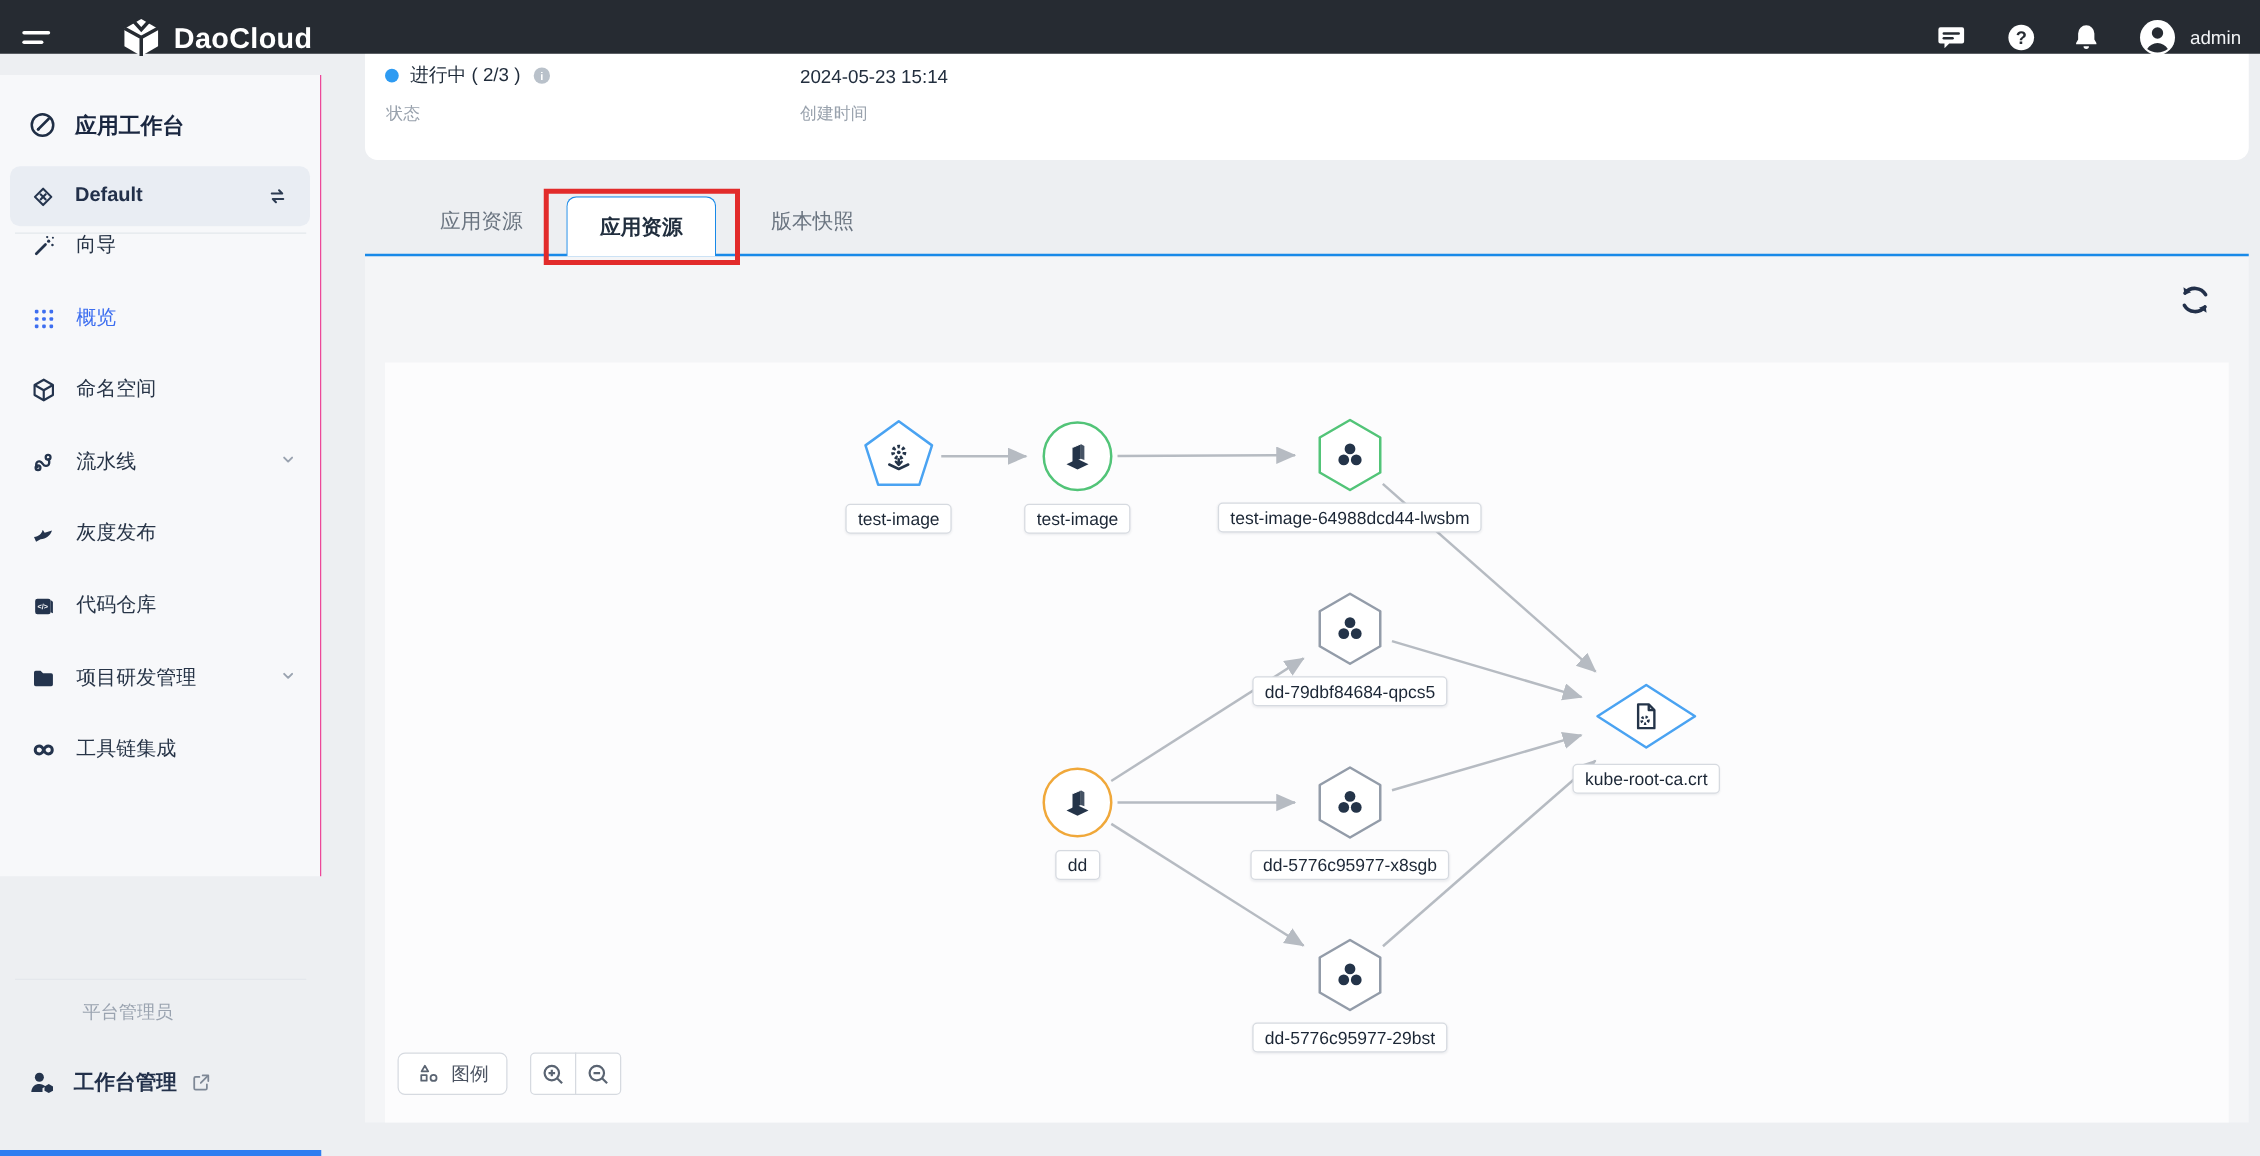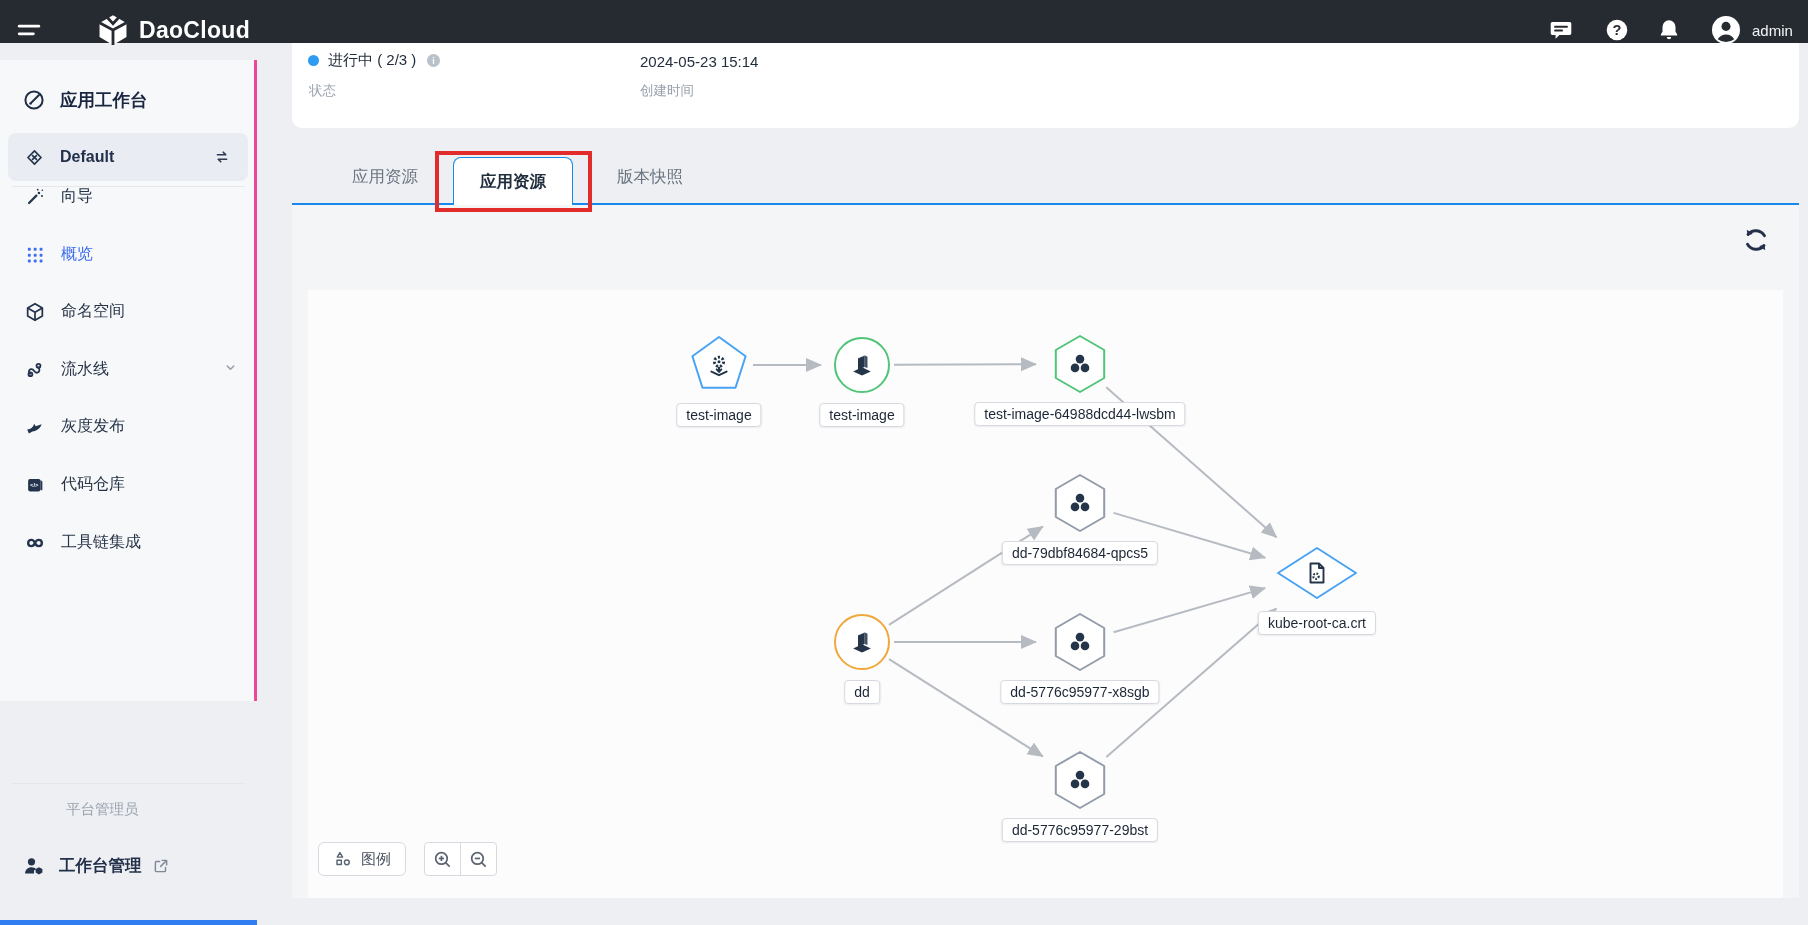--- a/index.html
+++ b/index.html
@@ -16,21 +16,21 @@
   #brand{color:#fff;font-size:23px;font-weight:bold;letter-spacing:.3px;}
   .hdr-right{position:absolute;top:0;height:60px;display:flex;align-items:center;}
   #chat-btn{left:1548px;} #help-btn{left:1604px;} #bell-btn{left:1656px;} #avatar-wrap{left:1710px;}
   #chat-btn,#help-btn,#bell-btn,#avatar-wrap{position:absolute;cursor:pointer;}
   #avatar-wrap .hicon{width:32px;height:32px;}
   #admin-name{position:absolute;left:1752px;top:0;height:60px;display:flex;align-items:center;
               color:#f2f4f6;font-size:15px;}
 
   
   #sidebar{position:absolute;left:0;top:60px;width:257px;height:641px;background:#f7f8fa;
-           border-right:3px solid #ec4899;}
+           border-right:1px solid #ec4899;}
   #side-title{position:absolute;left:22px;top:28px;display:flex;align-items:center;gap:14px;
               color:#1a2740;font-size:17.5px;font-weight:bold;}
   #side-title .ic{width:24px;height:24px;color:#1f2e45;}
   #workspace-row{position:absolute;left:8px;top:73px;width:240px;height:48px;background:#e9edf3;
                  border-radius:8px;display:flex;align-items:center;padding-left:16px;cursor:pointer;}
   #workspace-row .ic{width:21px;height:21px;color:#24344d;margin-right:15px;}
   #workspace-row .lbl{font-size:16px;font-weight:600;color:#22304a;}
   #workspace-row .swap{position:absolute;right:16px;width:20px;height:20px;color:#2c3b52;}
   .side-divider{position:absolute;left:12px;width:233px;height:1px;background:#e4e7ec;}
   #side-list{position:absolute;left:0;top:126px;width:257px;}
@@ -229,20 +229,29 @@
         <div class="side-item">
           <span class="ic"><svg viewBox="0 0 24 24" width="100%" height="100%">
               <rect x="4.5" y="5.5" width="13.5" height="13.5" rx="2" fill="currentColor"></rect>
               <path d="M18 6.5l2 1.6v10l-2-.8z" fill="currentColor"></path>
               <text x="11.2" y="14.6" font-size="6.4" font-weight="bold" text-anchor="middle" fill="#f7f8fa">&lt;/&gt;</text>
             </svg></span>
           <span>代码仓库</span>
         </div>
         <div class="side-item">
           <span class="ic"><svg viewBox="0 0 24 24" width="100%" height="100%">
+              <path fill="currentColor" d="M3.5 6.5A1.5 1.5 0 0 1 5 5h4.2l2.2 2.2h7.1A1.5 1.5 0 0 1 20 8.7V17a1.5 1.5 0 0 1-1.5 1.5H5A1.5 1.5 0 0 1 3.5 17z"></path>
+            </svg></span>
+          <span>项目研发管理</span>
+          <span class="chev"><svg viewBox="0 0 24 24" width="100%" height="100%">
+              <path fill="none" stroke="currentColor" stroke-width="2.2" stroke-linecap="round" stroke-linejoin="round" d="M7.5 10 12 14.5 16.5 10"></path>
+            </svg></span>
+        </div>
+        <div class="side-item">
+          <span class="ic"><svg viewBox="0 0 24 24" width="100%" height="100%">
               <path fill="none" stroke="currentColor" stroke-width="2.6" d="M8 8.6c-4.6 0-4.6 6.8 0 6.8 2.3 0 3.3-1.7 4-3.4.7-1.7 1.7-3.4 4-3.4 4.6 0 4.6 6.8 0 6.8-2.3 0-3.3-1.7-4-3.4-.7-1.7-1.7-3.4-4-3.4z"></path>
             </svg></span>
           <span>工具链集成</span>
         </div>
       </div>
     <div class="side-divider" style="top:723px"></div>
     <div id="side-section">平台管理员</div>
     <div id="admin-item">
       <span class="ic"><svg viewBox="0 0 24 24" width="100%" height="100%">
             <g fill="currentColor">

